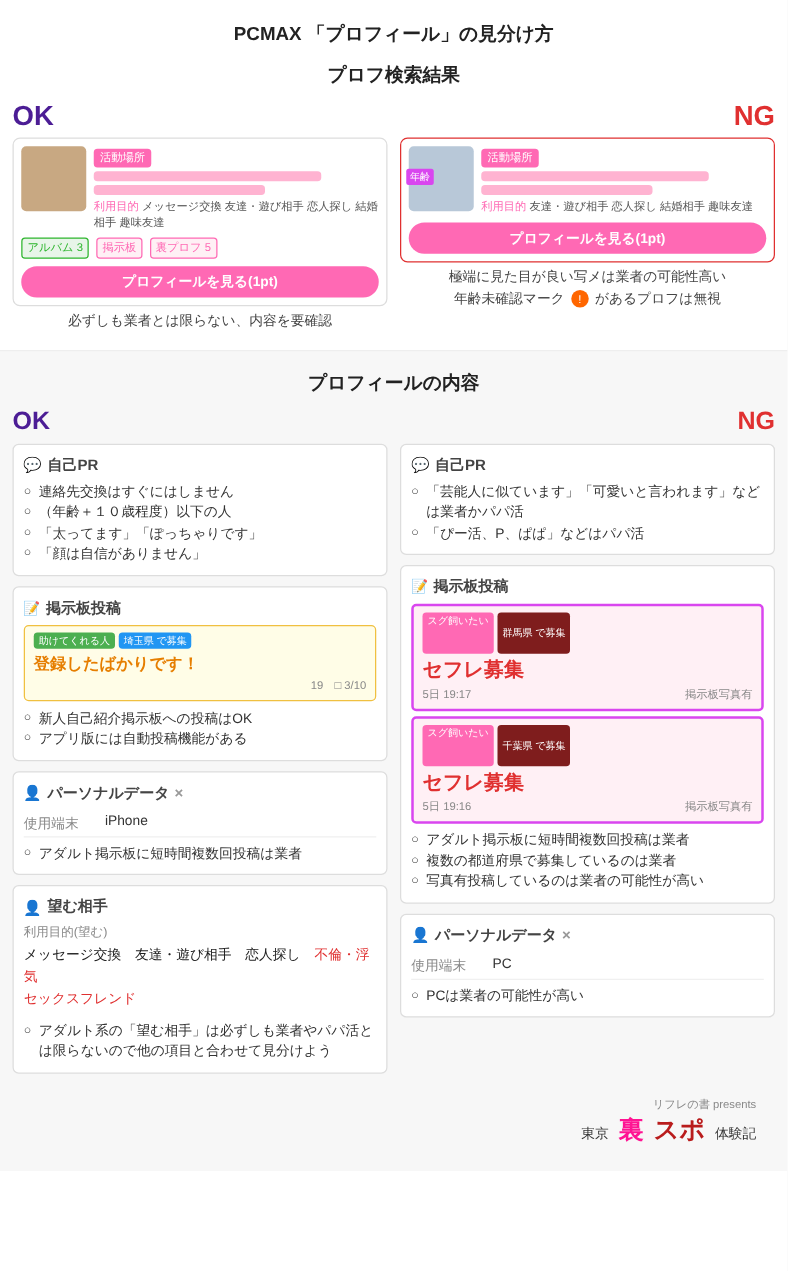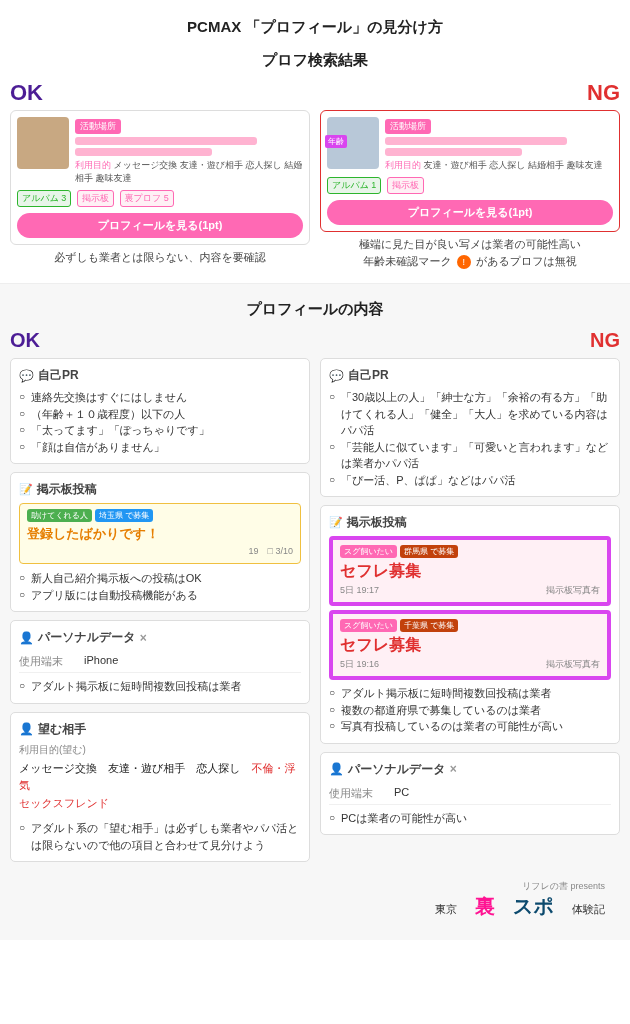--- a/index.html
+++ b/index.html
@@ -249,44 +249,44 @@
       font-weight: bold;
       margin-bottom: 2px;
     }
     .bbs-stats {
       font-size: 9px;
       color: #888;
       text-align: right;
     }
     .bbs-ng-card {
       background: #fff0f5;
-      border: 4px solid #d946ef;
+      border: 2px solid #d946ef;
       border-radius: 4px;
       padding: 5px 7px;
       margin-bottom: 4px;
     }
     .bbs-ng-tags {
       display: flex;
       gap: 3px;
       margin-bottom: 3px;
       flex-wrap: wrap;
     }
     .bbs-ng-tag-sugu {
       background: #ff69b4;
       color: #fff;
       font-size: 8px;
       border-radius: 3px;
       padding: 1px 4px;
     }
     .bbs-ng-tag-pref {
-      background: #c2410c;
+      background: #7f1d1d;
       color: #fff;
       font-size: 8px;
       border-radius: 3px;
-      padding: 1px 4px;
+      padding: 11px 4px;
     }
     .bbs-ng-title {
       color: #e03030;
       font-size: 16px;
       font-weight: bold;
       margin-bottom: 2px;
     }
     .bbs-ng-meta {
       display: flex;
       justify-content: space-between;
@@ -324,35 +324,35 @@
     
     .footer {
       text-align: right;
       padding: 10px 15px 10px 0;
       font-size: 10px;
       color: #888;
     }
     .footer-brand {
       display: inline-flex;
       align-items: baseline;
-      gap: 18px;
+      gap: 8px;
     }
     .footer-tokyo {
       font-size: 11px;
       color: #333;
     }
     .footer-ura {
       font-size: 20px;
       font-weight: bold;
       color: #ff1493;
     }
     .footer-supo {
       font-size: 20px;
       font-weight: bold;
-      color: #0c4a6e;
+      color: #b91c1c;
     }
     .footer-taiken {
       font-size: 11px;
       color: #333;
     }
     .footer-sub {
       font-size: 9px;
       color: #888;
       display: block;
     }
@@ -411,24 +411,20 @@
           </div>
           <div class="card-info">
             <div class="activity-tag">活動場所</div>
             <div class="pink-bar w80"></div>
             <div class="pink-bar w60"></div>
             <div class="purpose-row">
               <span class="purpose-label">利用目的</span>
               <span>友達・遊び相手 恋人探し 結婚相手 趣味友達</span>
             </div>
           </div>
-        </div>
-        <div class="card-tags">
-          <span class="tag-green">アルバム 1</span>
-          <span class="tag-pink">掲示板</span>
         </div>
         <button class="profile-btn">プロフィールを見る(1pt)</button>
       </div>
       <div class="caption-text">
         <span>極端に見た目が良い写メは業者の可能性高い</span><br>
         <span>年齢未確認マーク</span>
         <span class="warning-icon">!</span>
         <span>があるプロフは無視</span>
       </div>
     </div>
@@ -507,21 +503,20 @@
 
       <div class="content-col">
         <div class="ng-label" style="font-size:20px;margin-bottom:6px;">NG</div>
 
         <div class="content-block">
           <div class="block-title">
             <span class="block-icon">💬</span>
             <span>自己PR</span>
           </div>
           <ul class="bullet-list">
-            <li>「30歳以上の人」「紳士な方」「余裕の有る方」「助けてくれる人」「健全」「大人」を求めている内容はパパ活</li>
             <li>「芸能人に似ています」「可愛いと言われます」などは業者かパパ活</li>
             <li>「ぴー活、P、ぱぱ」などはパパ活</li>
           </ul>
         </div>
 
         <div class="content-block">
           <div class="block-title">
             <span class="edit-icon">📝</span>
             <span>掲示板投稿</span>
           </div>

